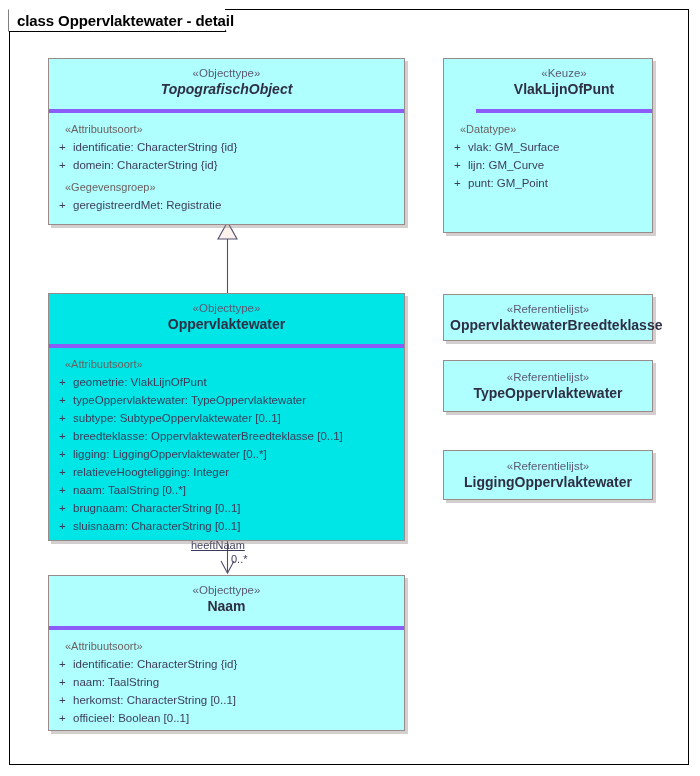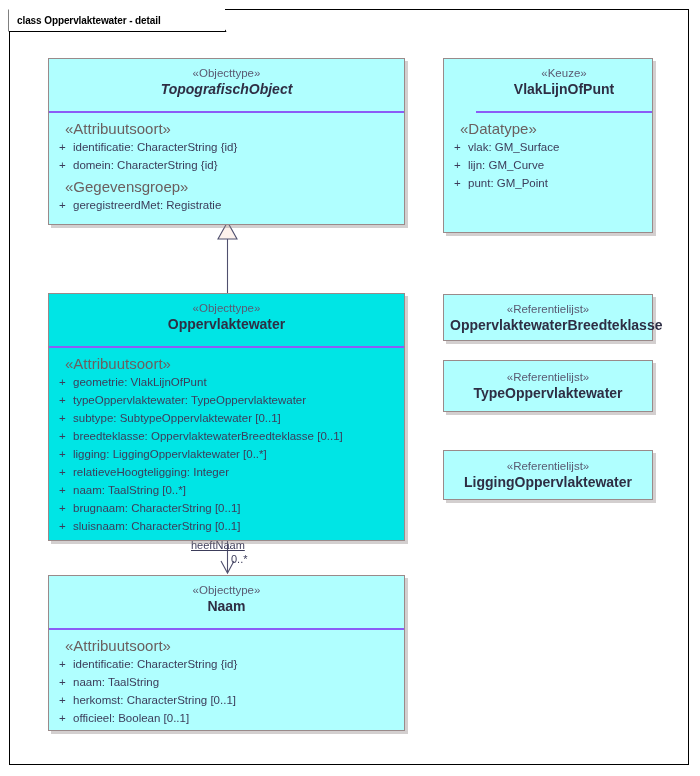--- a/index.html
+++ b/index.html
@@ -38,21 +38,21 @@
     position: relative;
     height: 22px;
     box-sizing: border-box;
     border-right: none;
     padding: 0 6px 0 8px;
     display: flex;
     align-items: center;
     background: #ffffff;
   }
   #title-tab .tab-label {
-    font-size: 10px;
+    font-size: 15px;
     font-weight: bold;
     color: #000000;
     white-space: nowrap;
     letter-spacing: -0.1px;
   }
   
   #title-tab svg {
     position: absolute;
     left: 0;
     top: 0;
@@ -69,21 +69,21 @@
   }
   .uml.dark {
     background: #00e5e5;
   }
   .uml-head {
     text-align: center;
     padding: 7px 6px 6px 6px;
     box-sizing: border-box;
   }
   .uml-head.with-div {
-    border-bottom: 2px solid #8b5cf6;
+    border-bottom: 4px solid #8b5cf6;
   }
   .stereotype {
     font-size: 11.5px;
     color: #5a5a72;
     line-height: 15px;
     white-space: nowrap;
   }
   .cls-name {
     font-size: 14px;
     font-weight: bold;
@@ -93,21 +93,21 @@
   }
   .cls-name.italic {
     font-style: italic;
   }
 
   .uml-body {
     padding: 7px 4px 6px 4px;
     box-sizing: border-box;
   }
   .group-label {
-    font-size: 15px;
+    font-size: 11px;
     color: #6b5f5f;
     line-height: 18px;
     padding-left: 12px;
     white-space: nowrap;
   }
   .attr {
     display: flex;
     font-size: 11.5px;
     color: #3c3c5a;
     line-height: 18px;

